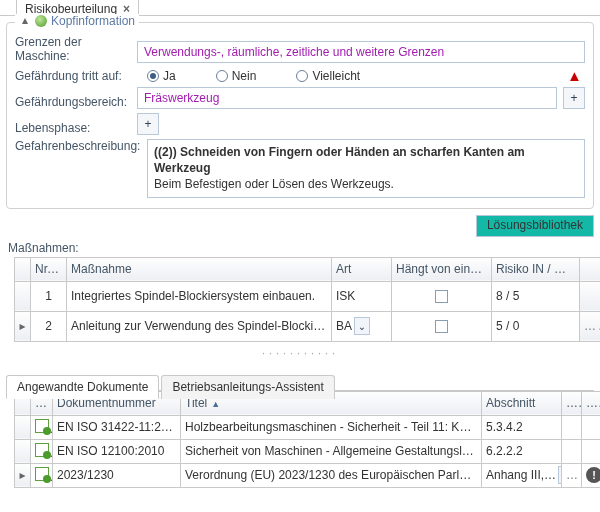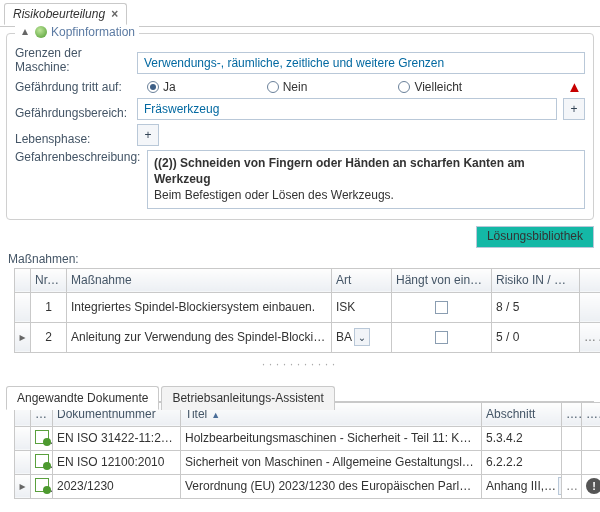--- a/index.html
+++ b/index.html
@@ -9,24 +9,23 @@
     font-size: 12px;
     color: #333;
     background: #fff;
     width: 600px;
     height: 512px;
     overflow: hidden;
   }
   .tab-strip {
     display: flex;
     align-items: center;
-    height: 27px;
+    height: 16px;
     border-bottom: 1px solid #c9c9c9;
-    padding-left: 4px;
-    font-style: italic;
+    padding-left: 16px;
   }
   .tab {
     display: flex;
     align-items: center;
     gap: 6px;
     padding: 2px 8px;
     height: 22px;
     border: 1px solid #c9c9c9;
     border-bottom: 1px solid #fff;
     border-radius: 3px 3px 0 0;
@@ -75,29 +74,29 @@
     min-width: 116px;
     color: #456;
   }
   .display-field {
     flex: 1;
     border: 1px solid #b9c8d8;
     background: #fff;
     height: 22px;
     line-height: 20px;
     padding: 0 6px;
-    color: #0369a1;
+    color: #a21caf;
     overflow: hidden;
     white-space: nowrap;
   }
   .radio-row {
     flex: 1;
     display: flex;
     align-items: center;
-    gap: 91px;
+    gap: 40px;
     padding-left: 10px;
   }
   .radio-opt { display: inline-flex; align-items: center; gap: 4px; }
   .radio-opt .dot {
     width: 12px; height: 12px;
     border: 1px solid #6a819a;
     border-radius: 50%;
     display: inline-flex; align-items: center; justify-content: center;
   }
   .radio-opt.selected .dot::after {

